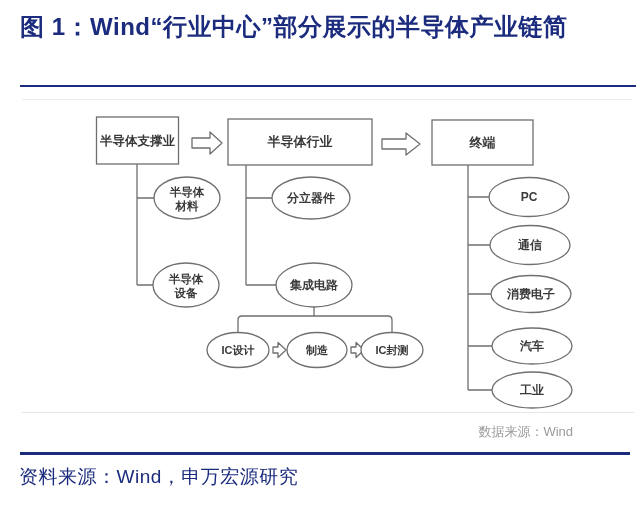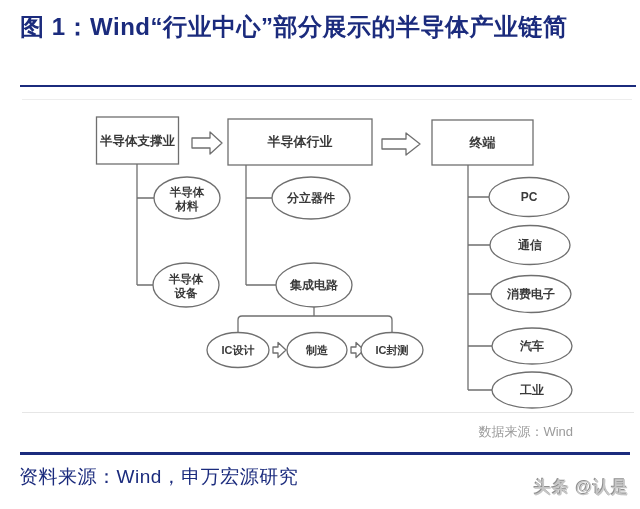--- a/index.html
+++ b/index.html
@@ -155,15 +155,14 @@
       <ellipse class="shape" cx="532" cy="390" rx="40" ry="18"></ellipse>
       <text x="532" y="394" font-size="12">工业</text>
     </g>
   </svg>
 
   <div class="figure-bottomline"></div>
   <div class="data-source">数据来源：Wind</div>
 
   <div class="footer-line"></div>
   <div class="footer-source">资料来源：Wind，申万宏源研究</div>
-  <div class="watermark">头条 @认是</div>
 
 </div>
 
 </body></html>

